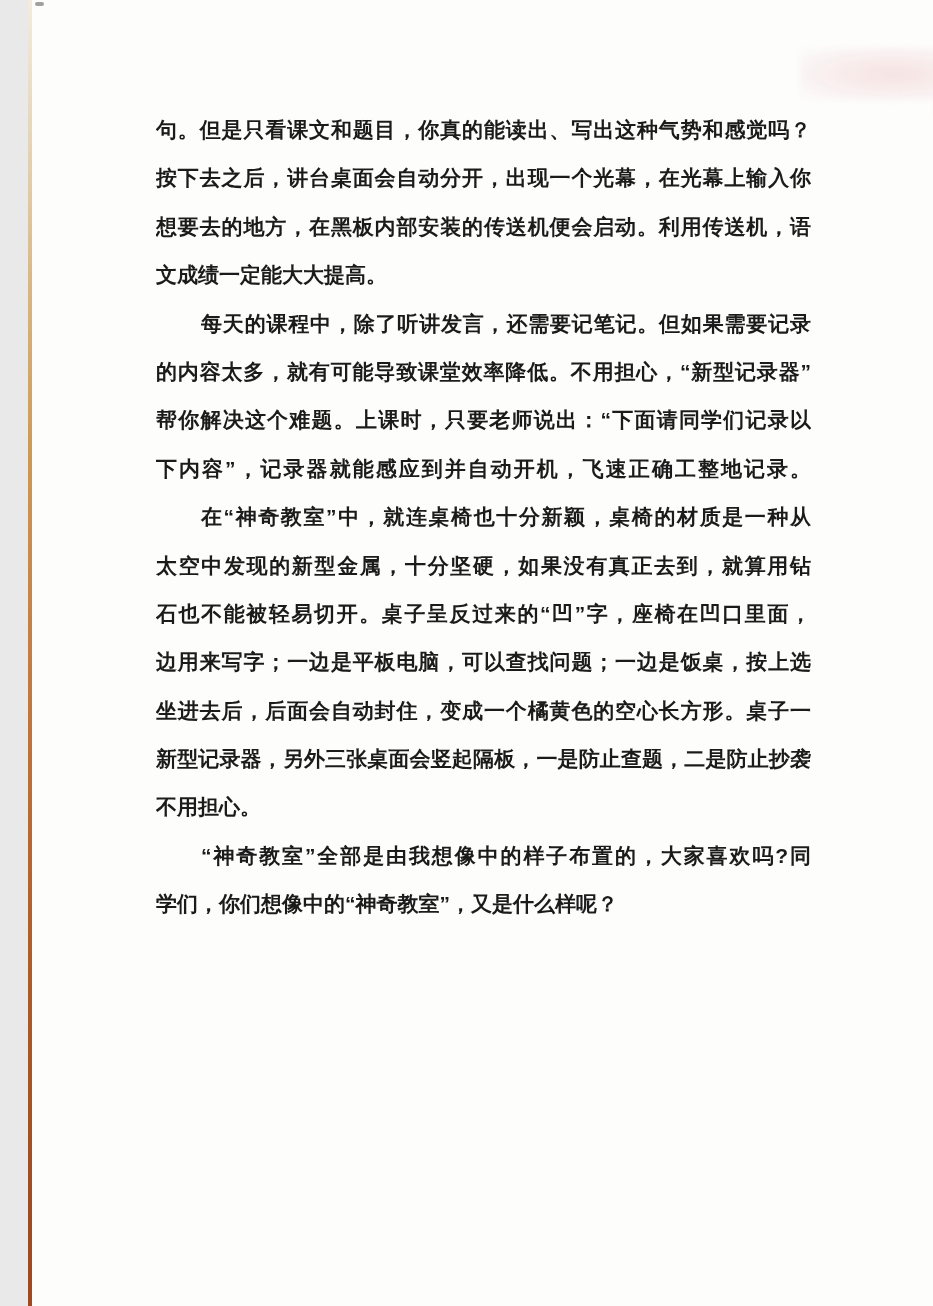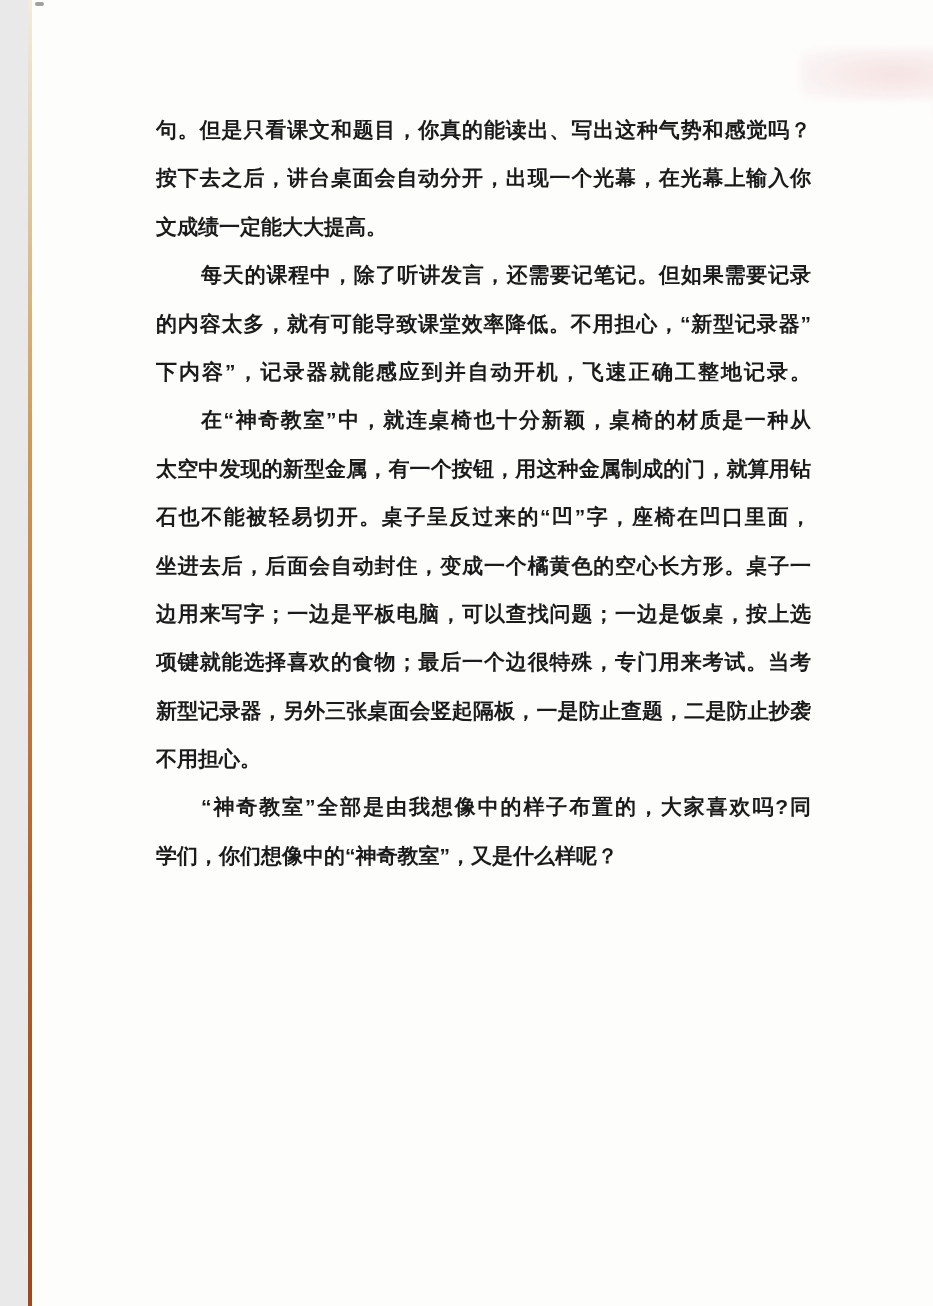--- a/index.html
+++ b/index.html
@@ -51,36 +51,37 @@
   <div class="desk-edge"></div>
   <div class="corner-speck"></div>
   <div class="smudge"></div>
   <div class="smudge2"></div>
 
   <div class="text-block">
 
     <div>
       <div class="line">句。但是只看课文和题目，你真的能读出、写出这种气势和感觉吗？</div>
       <div class="line">按下去之后，讲台桌面会自动分开，出现一个光幕，在光幕上输入你</div>
+      <div class="line">想要去的地方，在黑板内部安装的传送机便会启动。利用传送机，语</div>
       <div class="line short">文成绩一定能大大提高。</div>
     </div>
 
     <div>
       <div class="line indent">每天的课程中，除了听讲发言，还需要记笔记。但如果需要记录</div>
       <div class="line">的内容太多，就有可能导致课堂效率降低。不用担心，“新型记录器”</div>
+      <div class="line">帮你解决这个难题。上课时，只要老师说出：“下面请同学们记录以</div>
       <div class="line">下内容”，记录器就能感应到并自动开机，飞速正确工整地记录。</div>
     </div>
 
     <div>
       <div class="line indent">在“神奇教室”中，就连桌椅也十分新颖，桌椅的材质是一种从</div>
-      <div class="line">太空中发现的新型金属，有一个按钮，用这种金属制成的门，就算用钻</div>
+      <div class="line">太空中发现的新型金属，十分坚硬，如果没有真正去到，就算用钻</div>
       <div class="line">石也不能被轻易切开。桌子呈反过来的“凹”字，座椅在凹口里面，</div>
+      <div class="line">边用来写字；一边是平板电脑，可以查找问题；一边是饭桌，按上选</div>
       <div class="line">坐进去后，后面会自动封住，变成一个橘黄色的空心长方形。桌子一</div>
-      <div class="line">边用来写字；一边是平板电脑，可以查找问题；一边是饭桌，按上选</div>
-      <div class="line">项键就能选择喜欢的食物；最后一个边很特殊，专门用来考试。当考</div>
       <div class="line">新型记录器，另外三张桌面会竖起隔板，一是防止查题，二是防止抄袭</div>
       <div class="line short">不用担心。</div>
     </div>
 
     <div>
       <div class="line indent">“神奇教室”全部是由我想像中的样子布置的，大家喜欢吗?同</div>
       <div class="line short">学们，你们想像中的“神奇教室”，又是什么样呢？</div>
     </div>
 
   </div>

